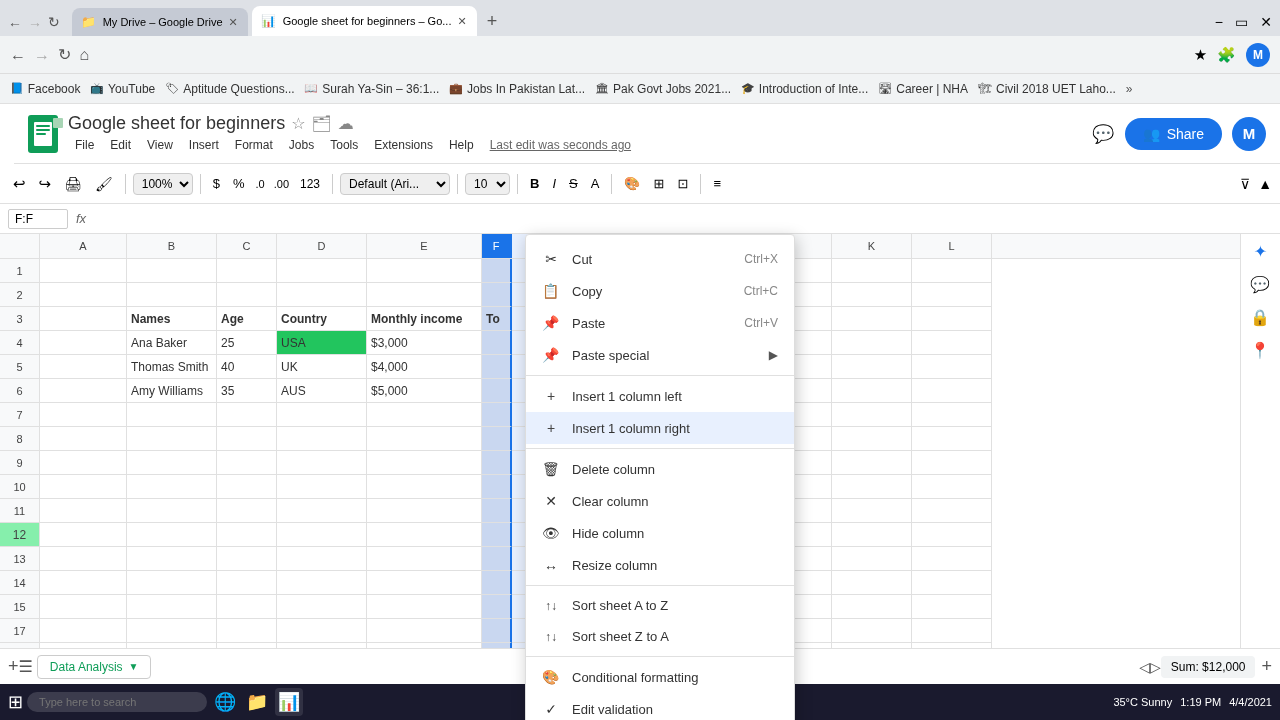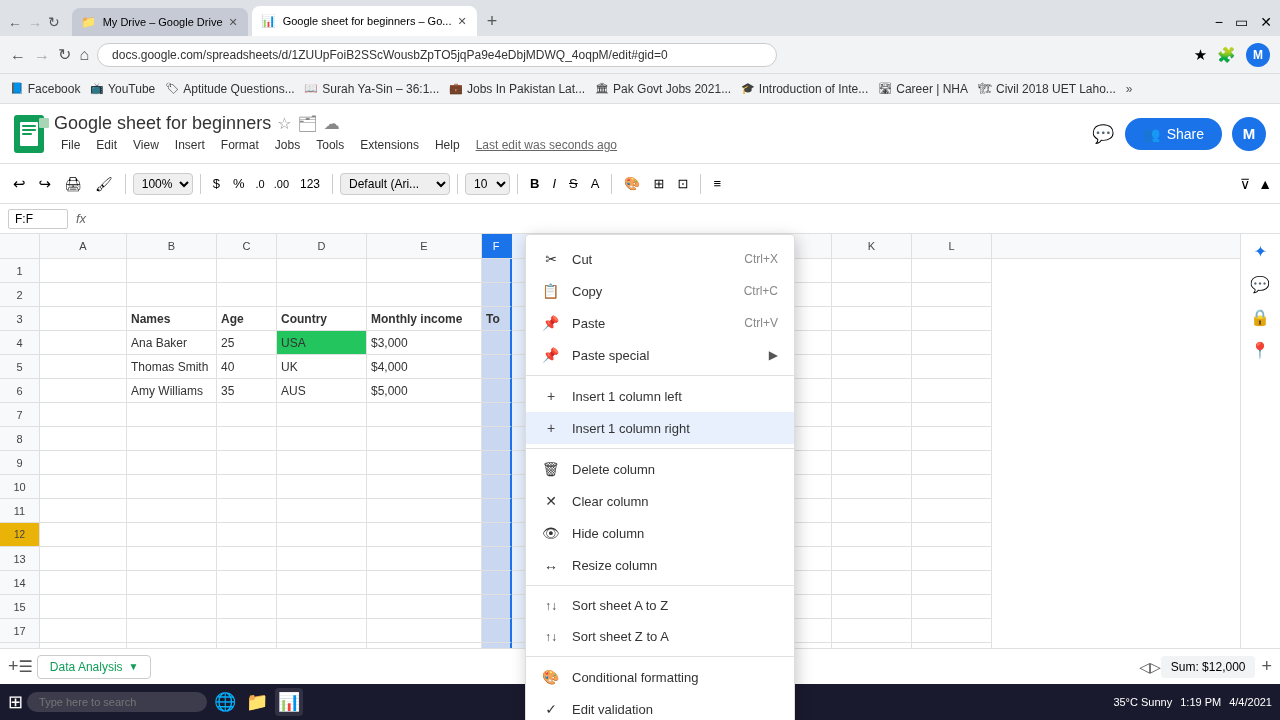--- a/index.html
+++ b/index.html
@@ -35,21 +35,20 @@
       <span style="cursor:pointer;font-size:14px;">▭</span>
       <span style="cursor:pointer;font-size:14px;">✕</span>
     </div>
   </div>
 
   <div style="height:38px;background:#f1f3f4;display:flex;align-items:center;padding:0 10px;gap:8px;border-bottom:1px solid #ddd;">
     <span style="font-size:16px;cursor:pointer;color:#555;">←</span>
     <span style="font-size:16px;cursor:pointer;color:#aaa;">→</span>
     <span style="font-size:16px;cursor:pointer;color:#555;">↻</span>
     <span style="font-size:16px;cursor:pointer;color:#555;">⌂</span>
-    <input type="text" style="flex: 1 1 0%; background: rgb(255, 255, 255); border: 1px solid rgb(204, 204, 204); border-radius: 20px; padding: 4px 14px; font-size: 12px; color: rgb(51, 51, 51); max-width: 680px;" value="docs.google.com/spreadsheets/d/1ZUUpFoiB2SScWousbZpTO5jqPa9e4eDbjMDWQ_4oqpM/edit#gid=0">
     <div style="margin-left:auto;display:flex;align-items:center;gap:10px;">
       <span style="font-size:15px;cursor:pointer;">★</span>
       <span style="font-size:15px;cursor:pointer;">🧩</span>
       <span style="width:24px;height:24px;background:#1a73e8;border-radius:50%;display:inline-flex;align-items:center;justify-content:center;color:white;font-size:12px;font-weight:bold;cursor:pointer;">M</span>
     </div>
   </div>
 
   <div style="height:30px;background:#f1f3f4;display:flex;align-items:center;padding:0 10px;gap:10px;border-bottom:1px solid #e0e0e0;overflow:hidden;font-size:12px;">
     <div style="display:flex;align-items:center;gap:4px;cursor:pointer;white-space:nowrap;color:#333;">
       <span style="font-size:11px;">📘</span>
@@ -83,21 +82,21 @@
       <span style="font-size:11px;">🛣</span>
         <span>Career | NHA</span>
     </div>
     <div style="display:flex;align-items:center;gap:4px;cursor:pointer;white-space:nowrap;color:#333;">
       <span style="font-size:11px;">🏗</span>
         <span>Civil 2018 UET Laho...</span>
     </div>
     <div style="cursor:pointer;color:#555;">»</div>
   </div>
 
-  <div style="height:60px;display:flex;align-items:center;padding:0 14px;gap:10px;background:#fff;border-bottom:1px solid #e0e0e0;">
+  <div style="height:60px;display:flex;align-items:center;padding:0 14px;gap:10px;background:#fff;border-bottom:1px solid #e0e0e0;margin-left:14px;">
 
     <div style="width:30px;height:38px;background:#0f9d58;border-radius:3px;display:flex;align-items:center;justify-content:center;position:relative;flex-shrink:0;">
       <div style="position:absolute;top:3px;right:-5px;width:10px;height:10px;background:#a8d5b5;border-radius:1px;"></div>
       <div style="width:18px;height:24px;background:#fff;border-radius:1px;display:flex;flex-direction:column;gap:2px;padding:3px 2px;">
         <div style="height:2px;background:#0f9d58;border-radius:1px;"></div>
         <div style="height:2px;background:#0f9d58;border-radius:1px;"></div>
         <div style="height:2px;background:#0f9d58;border-radius:1px;width:70%;"></div>
       </div>
     </div>
     <div style="display:flex;flex-direction:column;justify-content:center;">
@@ -356,21 +355,21 @@
             <div style="min-width: 115px; width: 115px; height: 24px; border-right: 1px solid rgb(224, 224, 224); border-bottom: 1px solid rgb(224, 224, 224); padding: 2px 4px; font-size: 12px; color: rgb(51, 51, 51); overflow: hidden; white-space: nowrap; display: flex; align-items: center; background: rgb(255, 255, 255);"></div>
             <div style="min-width: 30px; width: 30px; height: 24px; border-bottom: 1px solid rgb(224, 224, 224); padding: 2px 4px; font-size: 12px; color: rgb(51, 51, 51); overflow: hidden; white-space: nowrap; display: flex; align-items: center; background: rgb(201, 215, 240); border-right: 2px solid rgb(26, 115, 232);"></div>
             <div style="min-width: 80px; width: 80px; height: 24px; border-right: 1px solid rgb(224, 224, 224); border-bottom: 1px solid rgb(224, 224, 224); padding: 2px 4px; font-size: 12px; color: rgb(51, 51, 51); overflow: hidden; white-space: nowrap; display: flex; align-items: center; background: rgb(232, 240, 254);"></div>
             <div style="min-width: 80px; width: 80px; height: 24px; border-right: 1px solid rgb(224, 224, 224); border-bottom: 1px solid rgb(224, 224, 224); padding: 2px 4px; font-size: 12px; color: rgb(51, 51, 51); overflow: hidden; white-space: nowrap; display: flex; align-items: center; background: rgb(255, 255, 255);"></div>
             <div style="min-width: 80px; width: 80px; height: 24px; border-right: 1px solid rgb(224, 224, 224); border-bottom: 1px solid rgb(224, 224, 224); padding: 2px 4px; font-size: 12px; color: rgb(51, 51, 51); overflow: hidden; white-space: nowrap; display: flex; align-items: center; background: rgb(255, 255, 255);"></div>
             <div style="min-width: 80px; width: 80px; height: 24px; border-right: 1px solid rgb(224, 224, 224); border-bottom: 1px solid rgb(224, 224, 224); padding: 2px 4px; font-size: 12px; color: rgb(51, 51, 51); overflow: hidden; white-space: nowrap; display: flex; align-items: center; background: rgb(255, 255, 255);"></div>
             <div style="min-width: 80px; width: 80px; height: 24px; border-right: 1px solid rgb(224, 224, 224); border-bottom: 1px solid rgb(224, 224, 224); padding: 2px 4px; font-size: 12px; color: rgb(51, 51, 51); overflow: hidden; white-space: nowrap; display: flex; align-items: center; background: rgb(255, 255, 255);"></div>
             <div style="min-width: 80px; width: 80px; height: 24px; border-right: 1px solid rgb(224, 224, 224); border-bottom: 1px solid rgb(224, 224, 224); padding: 2px 4px; font-size: 12px; color: rgb(51, 51, 51); overflow: hidden; white-space: nowrap; display: flex; align-items: center; background: rgb(255, 255, 255);"></div>
           </div>
           <div style="display: flex;">
-            <div style="min-width: 40px; width: 40px; height: 24px; border-right: 1px solid rgb(224, 224, 224); border-bottom: 1px solid rgb(224, 224, 224); display: flex; align-items: center; justify-content: center; font-size: 10px; color: rgb(68, 68, 68); background: #eab308; flex-shrink: 0;">12</div>
+            <div style="min-width: 40px; width: 40px; height: 24px; border-right: 1px solid rgb(224, 224, 224); border-bottom: 1px solid rgb(224, 224, 224); display: flex; align-items: center; justify-content: center; font-size: 12px; color: rgb(68, 68, 68); background: #86efac; flex-shrink: 0;">12</div>
             <div style="min-width: 87px; width: 87px; height: 24px; border-right: 1px solid rgb(224, 224, 224); border-bottom: 1px solid rgb(224, 224, 224); padding: 2px 4px; font-size: 12px; color: rgb(51, 51, 51); overflow: hidden; white-space: nowrap; display: flex; align-items: center; background: rgb(255, 255, 255);"></div>
             <div style="min-width: 90px; width: 90px; height: 24px; border-right: 1px solid rgb(224, 224, 224); border-bottom: 1px solid rgb(224, 224, 224); padding: 2px 4px; font-size: 12px; color: rgb(51, 51, 51); overflow: hidden; white-space: nowrap; display: flex; align-items: center; background: rgb(255, 255, 255);"></div>
             <div style="min-width: 60px; width: 60px; height: 24px; border-right: 1px solid rgb(224, 224, 224); border-bottom: 1px solid rgb(224, 224, 224); padding: 2px 4px; font-size: 12px; color: rgb(51, 51, 51); overflow: hidden; white-space: nowrap; display: flex; align-items: center; background: rgb(255, 255, 255);"></div>
             <div style="min-width: 90px; width: 90px; height: 24px; border-right: 1px solid rgb(224, 224, 224); border-bottom: 1px solid rgb(224, 224, 224); padding: 2px 4px; font-size: 12px; color: rgb(51, 51, 51); overflow: hidden; white-space: nowrap; display: flex; align-items: center; background: rgb(255, 255, 255);"></div>
             <div style="min-width: 115px; width: 115px; height: 24px; border-right: 1px solid rgb(224, 224, 224); border-bottom: 1px solid rgb(224, 224, 224); padding: 2px 4px; font-size: 12px; color: rgb(51, 51, 51); overflow: hidden; white-space: nowrap; display: flex; align-items: center; background: rgb(255, 255, 255);"></div>
             <div style="min-width: 30px; width: 30px; height: 24px; border-bottom: 1px solid rgb(224, 224, 224); padding: 2px 4px; font-size: 12px; color: rgb(51, 51, 51); overflow: hidden; white-space: nowrap; display: flex; align-items: center; background: rgb(201, 215, 240); border-right: 2px solid rgb(26, 115, 232);"></div>
             <div style="min-width: 80px; width: 80px; height: 24px; border-right: 1px solid rgb(224, 224, 224); border-bottom: 1px solid rgb(224, 224, 224); padding: 2px 4px; font-size: 12px; color: rgb(51, 51, 51); overflow: hidden; white-space: nowrap; display: flex; align-items: center; background: rgb(232, 240, 254);"></div>
             <div style="min-width: 80px; width: 80px; height: 24px; border-right: 1px solid rgb(224, 224, 224); border-bottom: 1px solid rgb(224, 224, 224); padding: 2px 4px; font-size: 12px; color: rgb(51, 51, 51); overflow: hidden; white-space: nowrap; display: flex; align-items: center; background: rgb(255, 255, 255);"></div>
             <div style="min-width: 80px; width: 80px; height: 24px; border-right: 1px solid rgb(224, 224, 224); border-bottom: 1px solid rgb(224, 224, 224); padding: 2px 4px; font-size: 12px; color: rgb(51, 51, 51); overflow: hidden; white-space: nowrap; display: flex; align-items: center; background: rgb(255, 255, 255);"></div>
             <div style="min-width: 80px; width: 80px; height: 24px; border-right: 1px solid rgb(224, 224, 224); border-bottom: 1px solid rgb(224, 224, 224); padding: 2px 4px; font-size: 12px; color: rgb(51, 51, 51); overflow: hidden; white-space: nowrap; display: flex; align-items: center; background: rgb(255, 255, 255);"></div>

